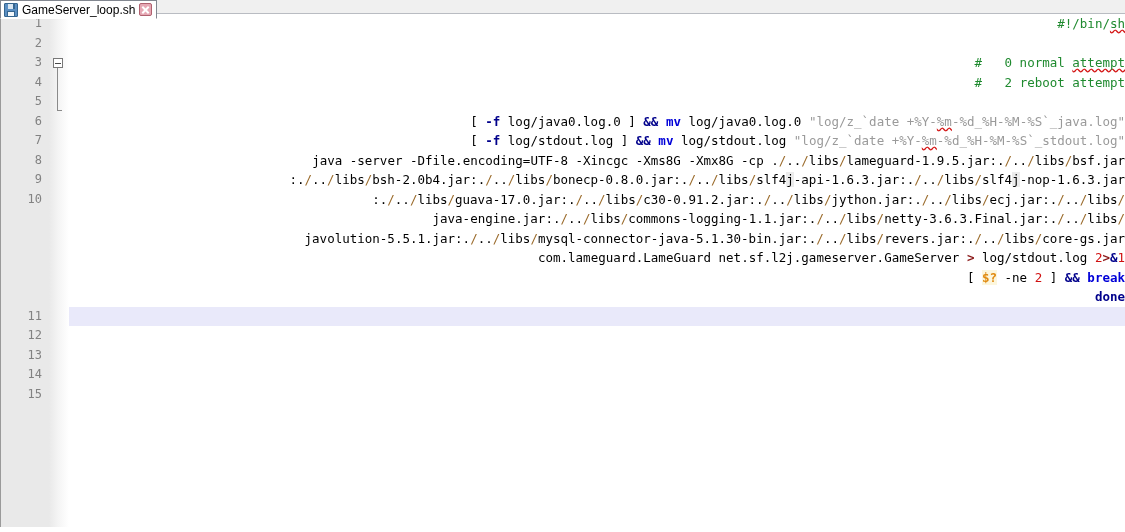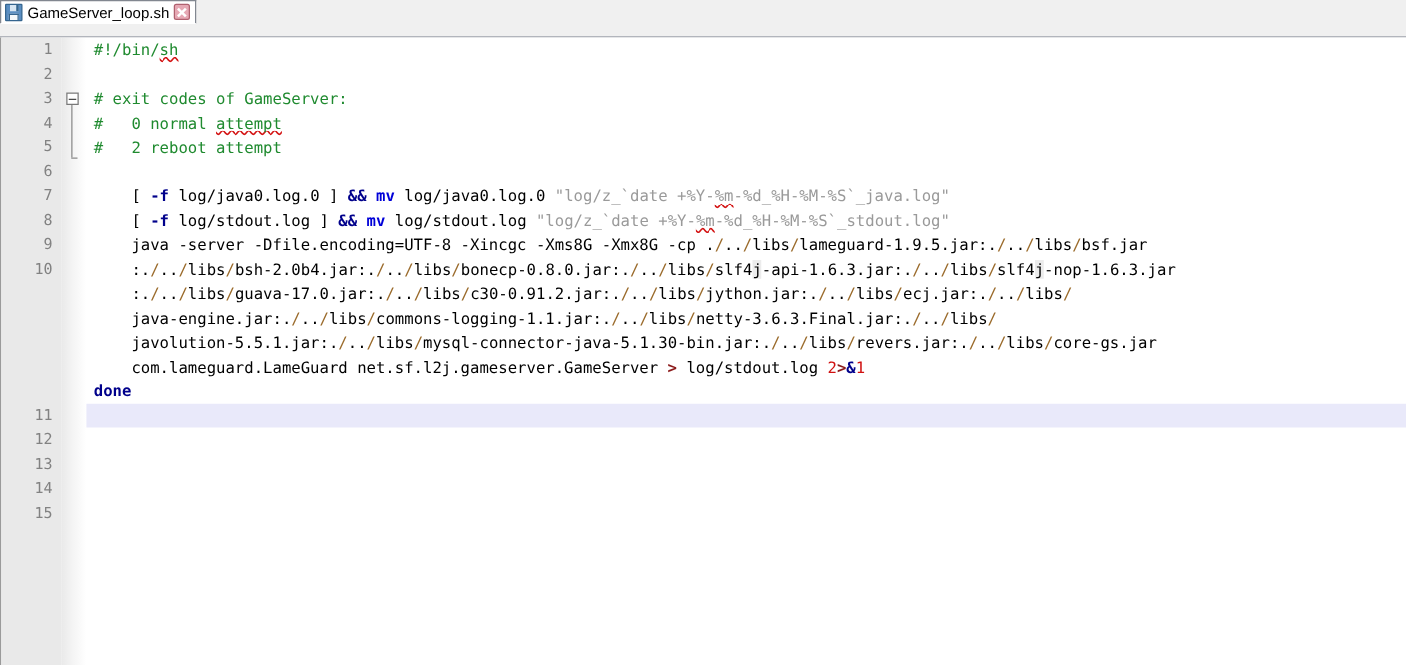--- a/index.html
+++ b/index.html
@@ -8,21 +8,21 @@
   }
   body {
     width: 1125px; height: 532px;
     overflow: hidden;
     font-family: "DejaVu Sans Mono", monospace;
   }
 
   
   .tabbar {
     position: relative;
-    height: 30px;
+    height: 14px;
     background: #f0f0f0;
     border-bottom: 1px solid #828790;
     box-sizing: border-box;
   }
   .tabbar::after{
     content:"";
     position:absolute; left:0; right:0; bottom:-1px; height:1px;
     background:#b9bcc2;
   }
   .tab {
@@ -169,20 +169,21 @@
   }
   .line {
     height: 19.5px;
     line-height: 19.5px;
     font-family: "DejaVu Sans Mono", monospace;
     font-size: 12.5px;
     white-space: pre;
     color: #000000;
     padding-left: 6px;
     box-sizing: border-box;
+    text-align: right;
   }
   .line.current {
     background: #e9e9fa;
   }
 
   
   .c-comment { color: #1f8a2f; }
   .c-keyword { color: #0000d8; font-weight: bold; }
   .c-builtin { color: #00008b; font-weight: bold; }
   .c-string  { color: #9a9a9a; }
@@ -238,21 +239,20 @@
       <div class="fold-line" style="top:54px;height:42px"></div>
       <div class="fold-foot" style="top:96px"></div>
     </div>
 
     <div class="codepane">
 
       <div class="line"><span class="c-comment">#!/bin/</span><span class="c-comment sq">sh</span></div>
 
       <div class="line"> </div>
 
-      <div class="line"><span class="c-comment"># exit codes of GameServer:</span></div>
 
       <div class="line"><span class="c-comment">#   0 normal </span><span class="c-comment sq">attempt</span></div>
 
       <div class="line"><span class="c-comment">#   2 reboot attempt</span></div>
 
       <div class="line"> </div>
 
 
       <div class="line"><span class="c-plain">    [ </span><span class="c-builtin">-f</span><span class="c-plain"> log/java0.log.0 ] </span><span class="c-builtin">&amp;&amp;</span><span class="c-plain"> </span><span class="c-keyword">mv</span><span class="c-plain"> log/java0.log.0 </span><span class="c-string">"log/z_`date +%Y-</span><span class="c-string sq">%m</span><span class="c-string">-%d_%H-%M-%S`_java.log"</span></div>
 
@@ -263,20 +263,21 @@
       <div class="line"><span class="c-plain">    :.</span><span class="c-slash">/</span><span class="c-plain">..</span><span class="c-slash">/</span><span class="c-plain">libs</span><span class="c-slash">/</span><span class="c-plain">bsh-2.0b4.jar:.</span><span class="c-slash">/</span><span class="c-plain">..</span><span class="c-slash">/</span><span class="c-plain">libs</span><span class="c-slash">/</span><span class="c-plain">bonecp-0.8.0.jar:.</span><span class="c-slash">/</span><span class="c-plain">..</span><span class="c-slash">/</span><span class="c-plain">libs</span><span class="c-slash">/</span><span class="c-plain">slf4<span class="c-hl">j</span>-api-1.6.3.jar:.</span><span class="c-slash">/</span><span class="c-plain">..</span><span class="c-slash">/</span><span class="c-plain">libs</span><span class="c-slash">/</span><span class="c-plain">slf4<span class="c-hl">j</span>-nop-1.6.3.jar</span></div>
 
       <div class="line"><span class="c-plain">    :.</span><span class="c-slash">/</span><span class="c-plain">..</span><span class="c-slash">/</span><span class="c-plain">libs</span><span class="c-slash">/</span><span class="c-plain">guava-17.0.jar:.</span><span class="c-slash">/</span><span class="c-plain">..</span><span class="c-slash">/</span><span class="c-plain">libs</span><span class="c-slash">/</span><span class="c-plain">c30-0.91.2.jar:.</span><span class="c-slash">/</span><span class="c-plain">..</span><span class="c-slash">/</span><span class="c-plain">libs</span><span class="c-slash">/</span><span class="c-plain">jython.jar:.</span><span class="c-slash">/</span><span class="c-plain">..</span><span class="c-slash">/</span><span class="c-plain">libs</span><span class="c-slash">/</span><span class="c-plain">ecj.jar:.</span><span class="c-slash">/</span><span class="c-plain">..</span><span class="c-slash">/</span><span class="c-plain">libs</span><span class="c-slash">/</span></div>
 
       <div class="line"><span class="c-plain">    java-engine.jar:.</span><span class="c-slash">/</span><span class="c-plain">..</span><span class="c-slash">/</span><span class="c-plain">libs</span><span class="c-slash">/</span><span class="c-plain">commons-logging-1.1.jar:.</span><span class="c-slash">/</span><span class="c-plain">..</span><span class="c-slash">/</span><span class="c-plain">libs</span><span class="c-slash">/</span><span class="c-plain">netty-3.6.3.Final.jar:.</span><span class="c-slash">/</span><span class="c-plain">..</span><span class="c-slash">/</span><span class="c-plain">libs</span><span class="c-slash">/</span></div>
 
       <div class="line"><span class="c-plain">    javolution-5.5.1.jar:.</span><span class="c-slash">/</span><span class="c-plain">..</span><span class="c-slash">/</span><span class="c-plain">libs</span><span class="c-slash">/</span><span class="c-plain">mysql-connector-java-5.1.30-bin.jar:.</span><span class="c-slash">/</span><span class="c-plain">..</span><span class="c-slash">/</span><span class="c-plain">libs</span><span class="c-slash">/</span><span class="c-plain">revers.jar:.</span><span class="c-slash">/</span><span class="c-plain">..</span><span class="c-slash">/</span><span class="c-plain">libs</span><span class="c-slash">/</span><span class="c-plain">core-gs.jar</span></div>
 
       <div class="line"><span class="c-plain">    com.lameguard.LameGuard net.sf.l2j.gameserver.GameServer </span><span class="c-redir">&gt;</span><span class="c-plain"> log/stdout.log </span><span class="c-number">2</span><span class="c-redir">&gt;</span><span class="c-builtin">&amp;</span><span class="c-number">1</span></div>
 
+      <div class="line"><span class="c-plain">    [ </span><span class="c-var">$?</span><span class="c-plain"> -ne </span><span class="c-number">2</span><span class="c-plain"> ] </span><span class="c-builtin">&amp;&amp;</span><span class="c-plain"> </span><span class="c-keyword">break</span></div>
 
 
 
       <div class="line"><span class="c-builtin">done</span></div>
 
       <div class="line current"> </div>
 
     </div>
   </div>
 </div>

